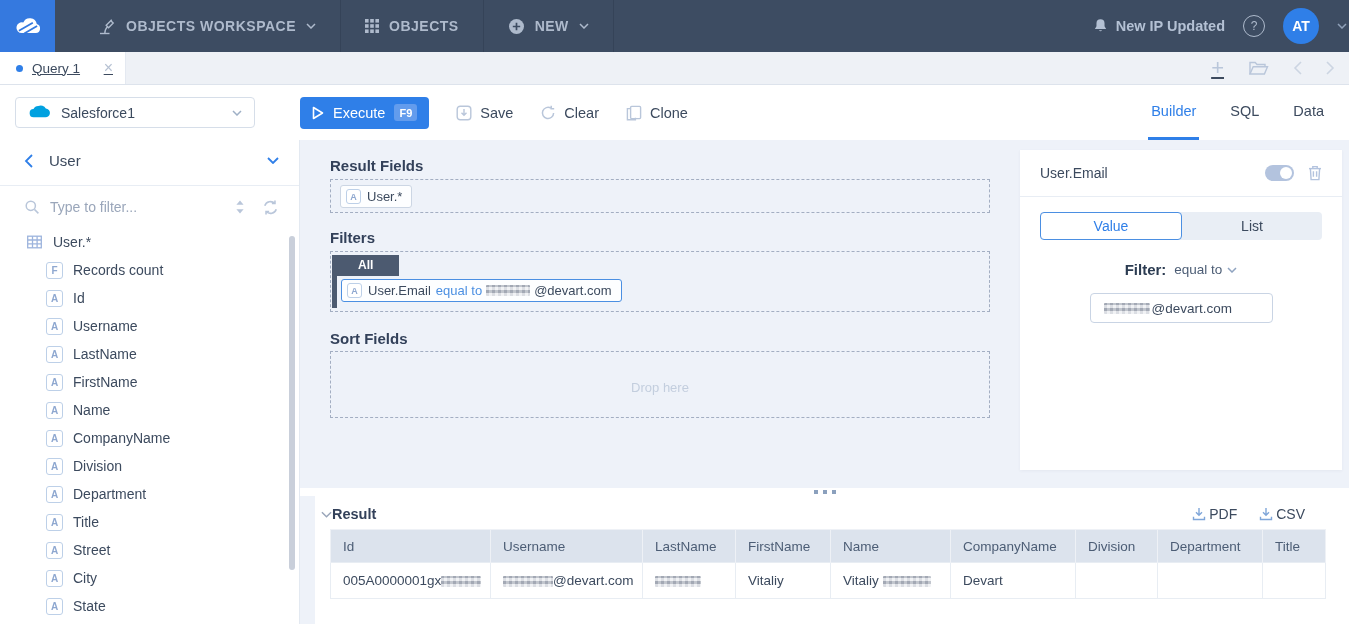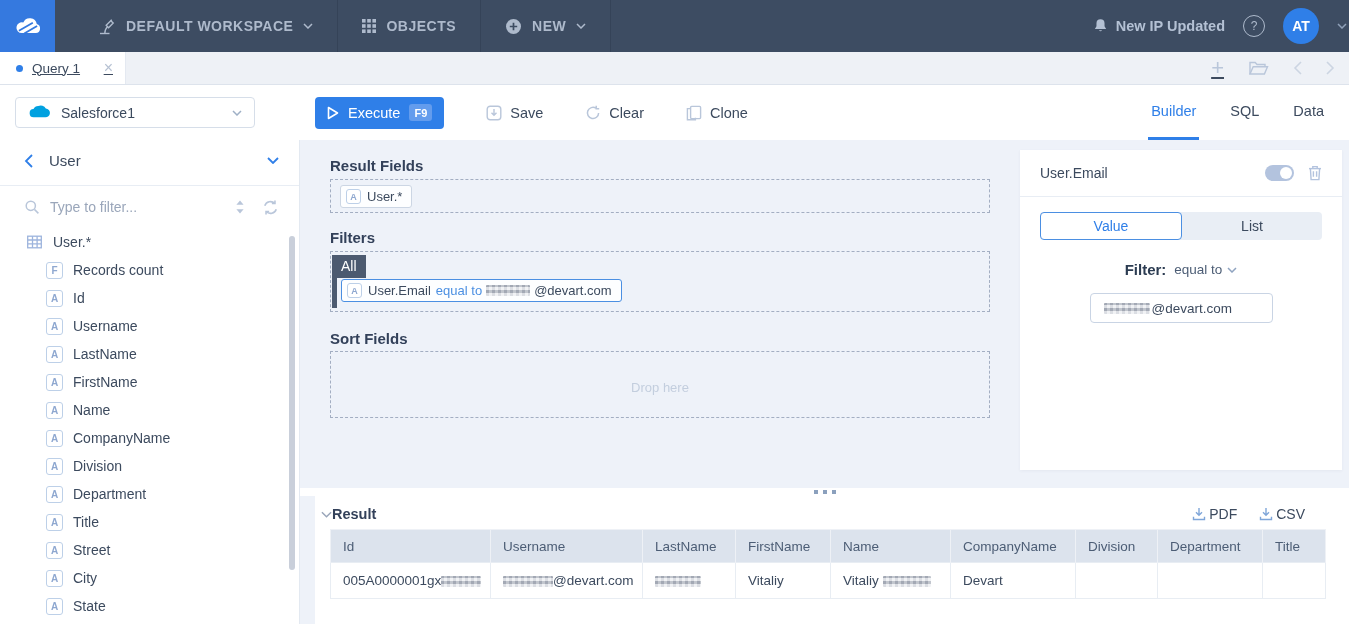--- a/index.html
+++ b/index.html
@@ -29,21 +29,21 @@
             border-bottom:1px solid #dde3ec; display:flex;text-decoration:underline; }
   .tab { width:126px; background:#fff; display:flex; align-items:center; padding:0 12px 0 16px;
          font-size:13.5px; border-right:1px solid #e4e9f1; }
   .tab-dot { width:7px; height:7px; border-radius:50%; background:#2f7fe8; margin-right:9px; flex:none; }
   .tab-close { margin-left:auto; color:#b6c1d2; font-size:16px; line-height:1; cursor:pointer; }
   .tabbar-icons { margin-left:auto; display:flex; align-items:center; gap:24px; padding-right:14px; color:#b9c6da; }
   .tb-plus { font-size:22px; font-weight:400; line-height:1; cursor:pointer; }
 
   
   .toolbar { position:absolute; top:85px; left:0; right:0; height:55px; background:#fff;
-             display:flex; align-items:center;gap:15px; }
+             display:flex; align-items:center; }
   .toolbar-left { width:300px; height:100%; display:flex; align-items:center; padding-left:15px; flex:none; }
   .conn-select { width:240px; height:31px; border:1px solid #d6dee9; border-radius:4px;
                  display:flex; align-items:center; gap:9px; padding:0 12px; cursor:pointer; background:#fff; }
   .conn-select .lbl { font-size:14px; color:#3c4a5e; }
   .conn-select .chev { margin-left:auto; color:#9fb0c6; }
   .execute-btn { height:32px; background:#2f7fe8; border:none; border-radius:4px; color:#fff;
                  display:flex; align-items:center; gap:9px; padding:0 12px; font-size:14.5px;
                  font-family:inherit; cursor:pointer; }
   .kbd { background:#639ced; border-radius:3px; font-size:11px; padding:2.5px 5px; font-weight:600; }
   .tool-btn { display:flex; align-items:center; gap:8px; margin-left:27px; font-size:14.5px;
@@ -76,22 +76,22 @@
   .table-icon { color:#9db4dd; flex:none; }
   .sb-scroll { position:absolute; right:4px; top:96px; width:6px; height:334px; background:#c9cfda;
                border-radius:3px; cursor:pointer; }
 
   
   .section-title { position:absolute; font-size:15px; font-weight:700; color:#33415a; }
   .dashed-box { position:absolute; border:1px dashed #a3aec2; }
   .chip { display:inline-flex; align-items:center; gap:6px; height:23px; background:#fdfeff;
           border:1px solid #ccd6e4; border-radius:3px; padding:0 9px 0 5px; font-size:13px; cursor:pointer; }
   .chip .field-icon { width:15px; height:15px; font-size:9px; }
-  .all-badge { position:absolute; left:1px; top:3px; background:#4c5a70; color:#fff; font-size:14px;
-               font-weight:400; padding:3px 9px 4px; cursor:pointer; }
+  .all-badge { position:absolute; left:1px; top:3px; background:#4c5a70; color:#fff; font-size:12px;
+               font-weight:700; padding:3px 26px 4px; cursor:pointer; }
   .group-bar { position:absolute; left:1px; top:3px; width:5px; height:53px; background:#4c5a70; }
   .filter-chip { position:absolute; left:10px; top:27px; border-color:#4b8fe2; }
   .filter-chip .op { color:#4b8fe2; }
   .drop-hint { position:absolute; left:0; right:0; top:28px; text-align:center; color:#c3cede; font-size:13px; }
 
   
   .masked { display:inline-block; height:11px; border-radius:1px; vertical-align:middle;
             background-image:
               repeating-linear-gradient(0deg, rgba(255,255,255,.5) 0 3px, rgba(110,118,132,.28) 3px 6px),
               repeating-linear-gradient(90deg, #b7bcc7 0 3px, #e2e5ea 3px 6px); }
@@ -148,21 +148,21 @@
   </div>
   <div class="nav-item" style="margin-left:18px;">
     <span>
       <svg width="19" height="19" viewBox="0 0 19 19" fill="none" stroke="currentColor" stroke-width="1.4">
         <path d="M3 16.5h9.5"></path>
           <path d="M7.8 16.5c0-3.4 1-5.2 2.7-6.8"></path>
         <path d="M9.2 8.3l4.6-4.6 2.4 2.4-4.6 4.6z"></path>
           <path d="M13.8 3.7l1-1"></path>
       </svg>
     </span>
-    <span>DEFAULT WORKSPACE</span>
+    <span>OBJECTS WORKSPACE</span>
     <span>
       <svg width="10" height="6" viewBox="0 0 10 6">
           <path d="M1 1l4 4 4-4" fill="none" stroke="currentColor" stroke-width="1.5"></path>
         </svg>
     </span>
   </div>
   <div class="nav-sep"></div>
   <div class="nav-item">
     <span>
       <svg width="14" height="14" viewBox="0 0 14 14" fill="currentColor">

